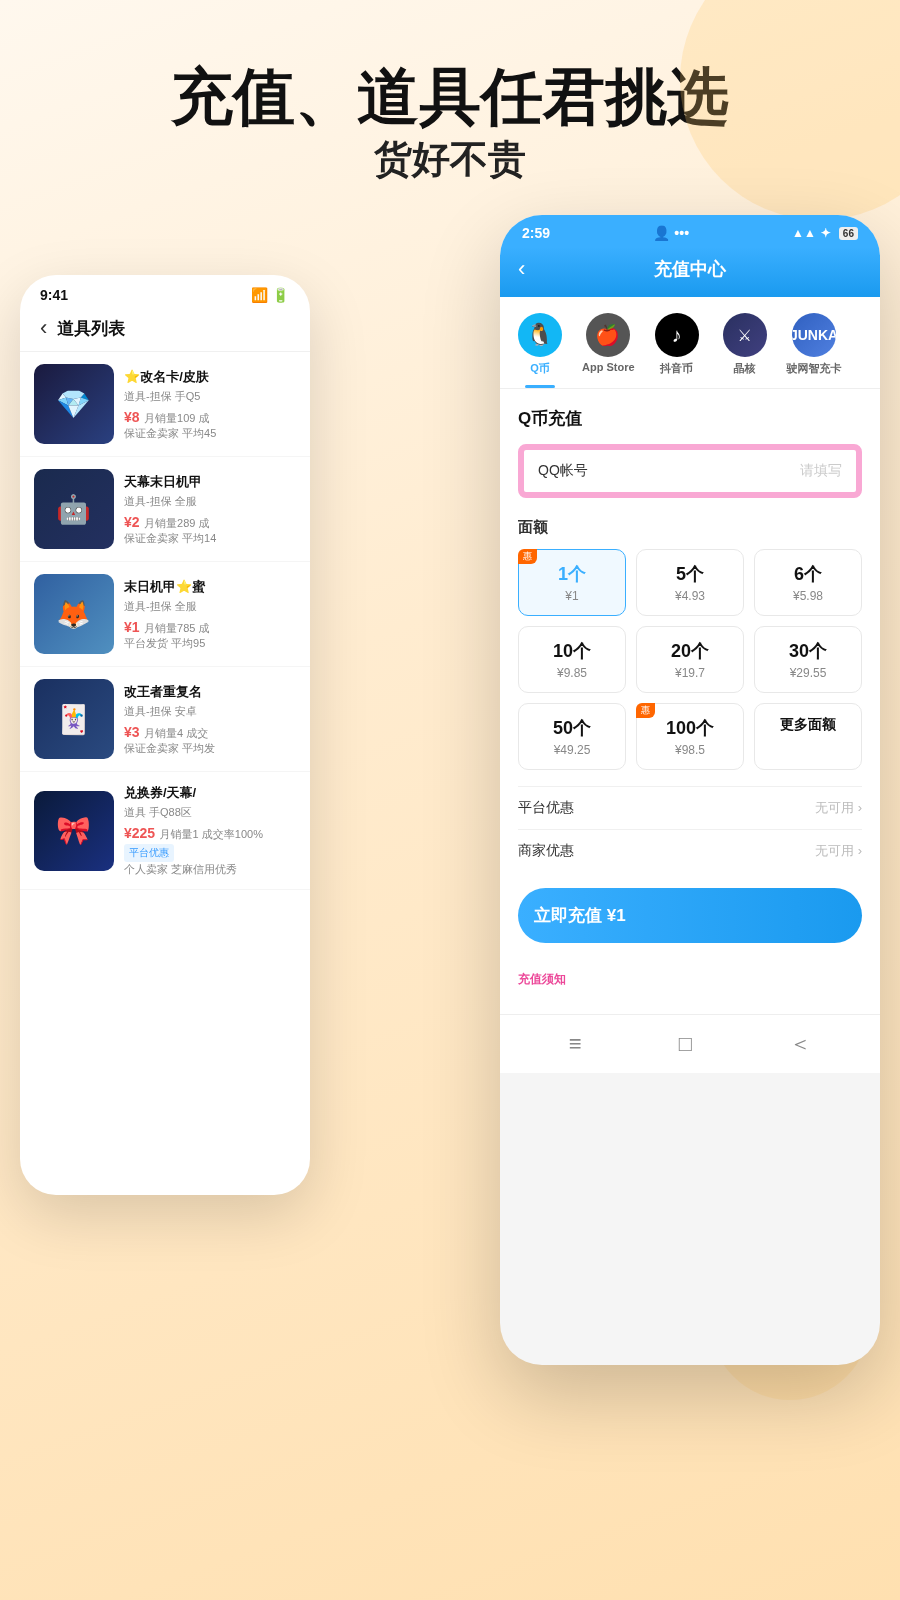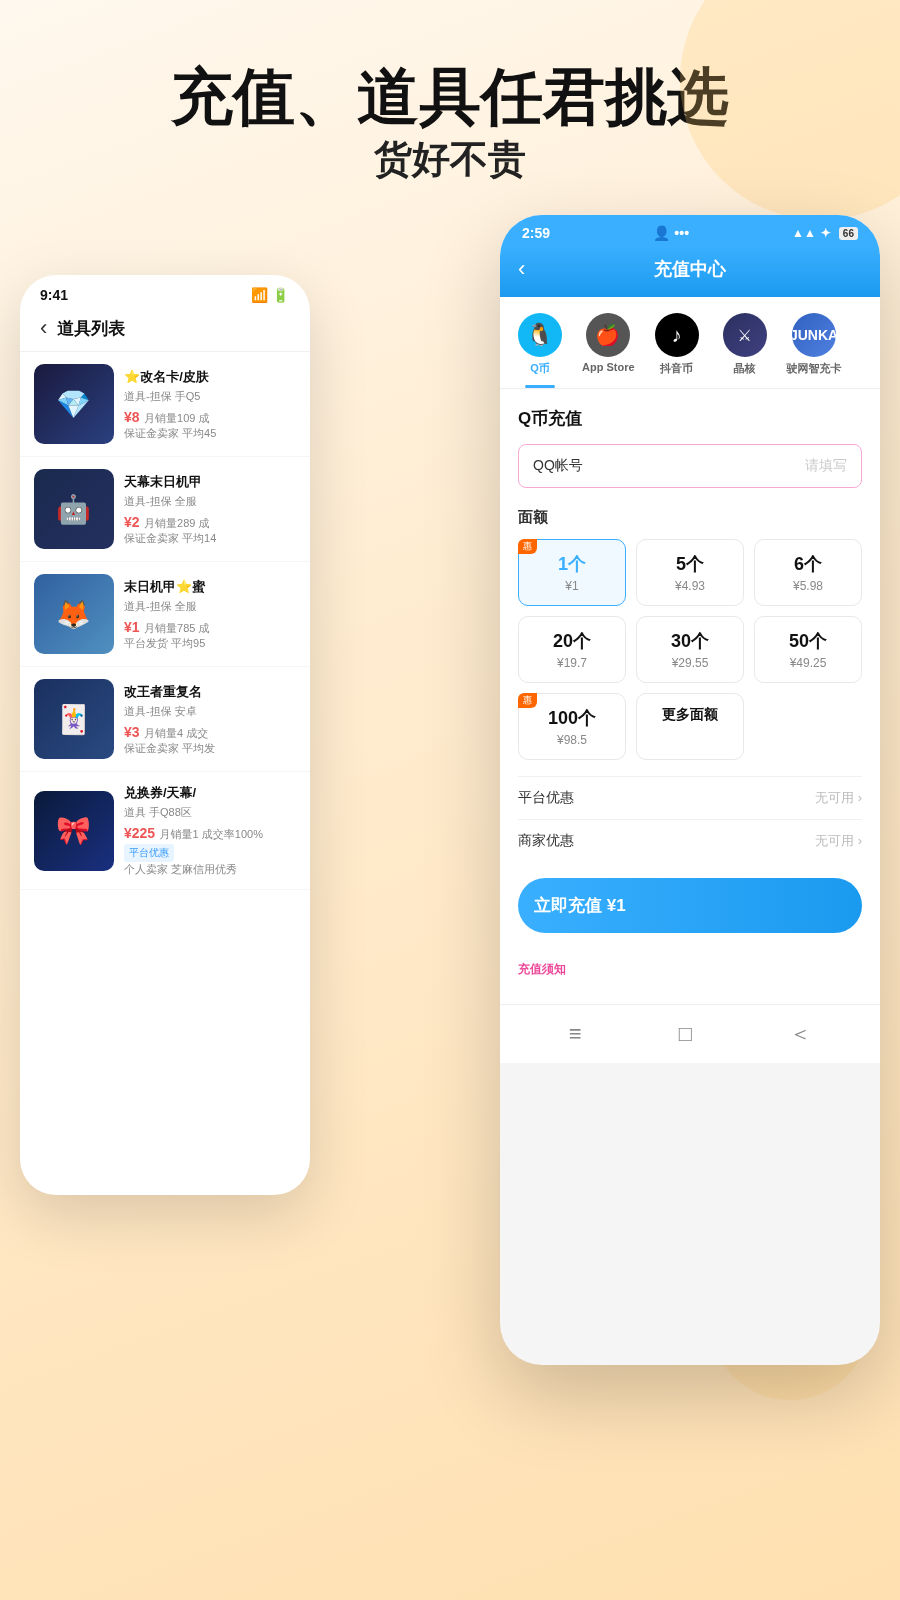--- a/index.html
+++ b/index.html
@@ -287,21 +287,21 @@
       font-size: 17px;
       font-weight: 700;
       color: #111;
       margin-bottom: 14px;
     }
 
     
     .account-row {
       display: flex;
       align-items: center;
-      border: 1px solid #f9a8d4;
+      border: 6px solid #f9a8d4;
       border-radius: 8px;
       padding: 12px 14px;
       margin-bottom: 20px;
     }
     .account-label {
       font-size: 14px;
       color: #333;
       flex: 1;
     }
     .account-placeholder {
@@ -552,20 +552,24 @@
           <div class="denom-item">
             <div class="denom-count">5个</div>
             <div class="denom-price">¥4.93</div>
           </div>
 
           <div class="denom-item">
             <div class="denom-count">6个</div>
             <div class="denom-price">¥5.98</div>
           </div>
 
+          <div class="denom-item">
+            <div class="denom-count">10个</div>
+            <div class="denom-price">¥9.85</div>
+          </div>
 
           <div class="denom-item">
             <div class="denom-count">20个</div>
             <div class="denom-price">¥19.7</div>
           </div>
 
           <div class="denom-item">
             <div class="denom-count">30个</div>
             <div class="denom-price">¥29.55</div>
           </div>

